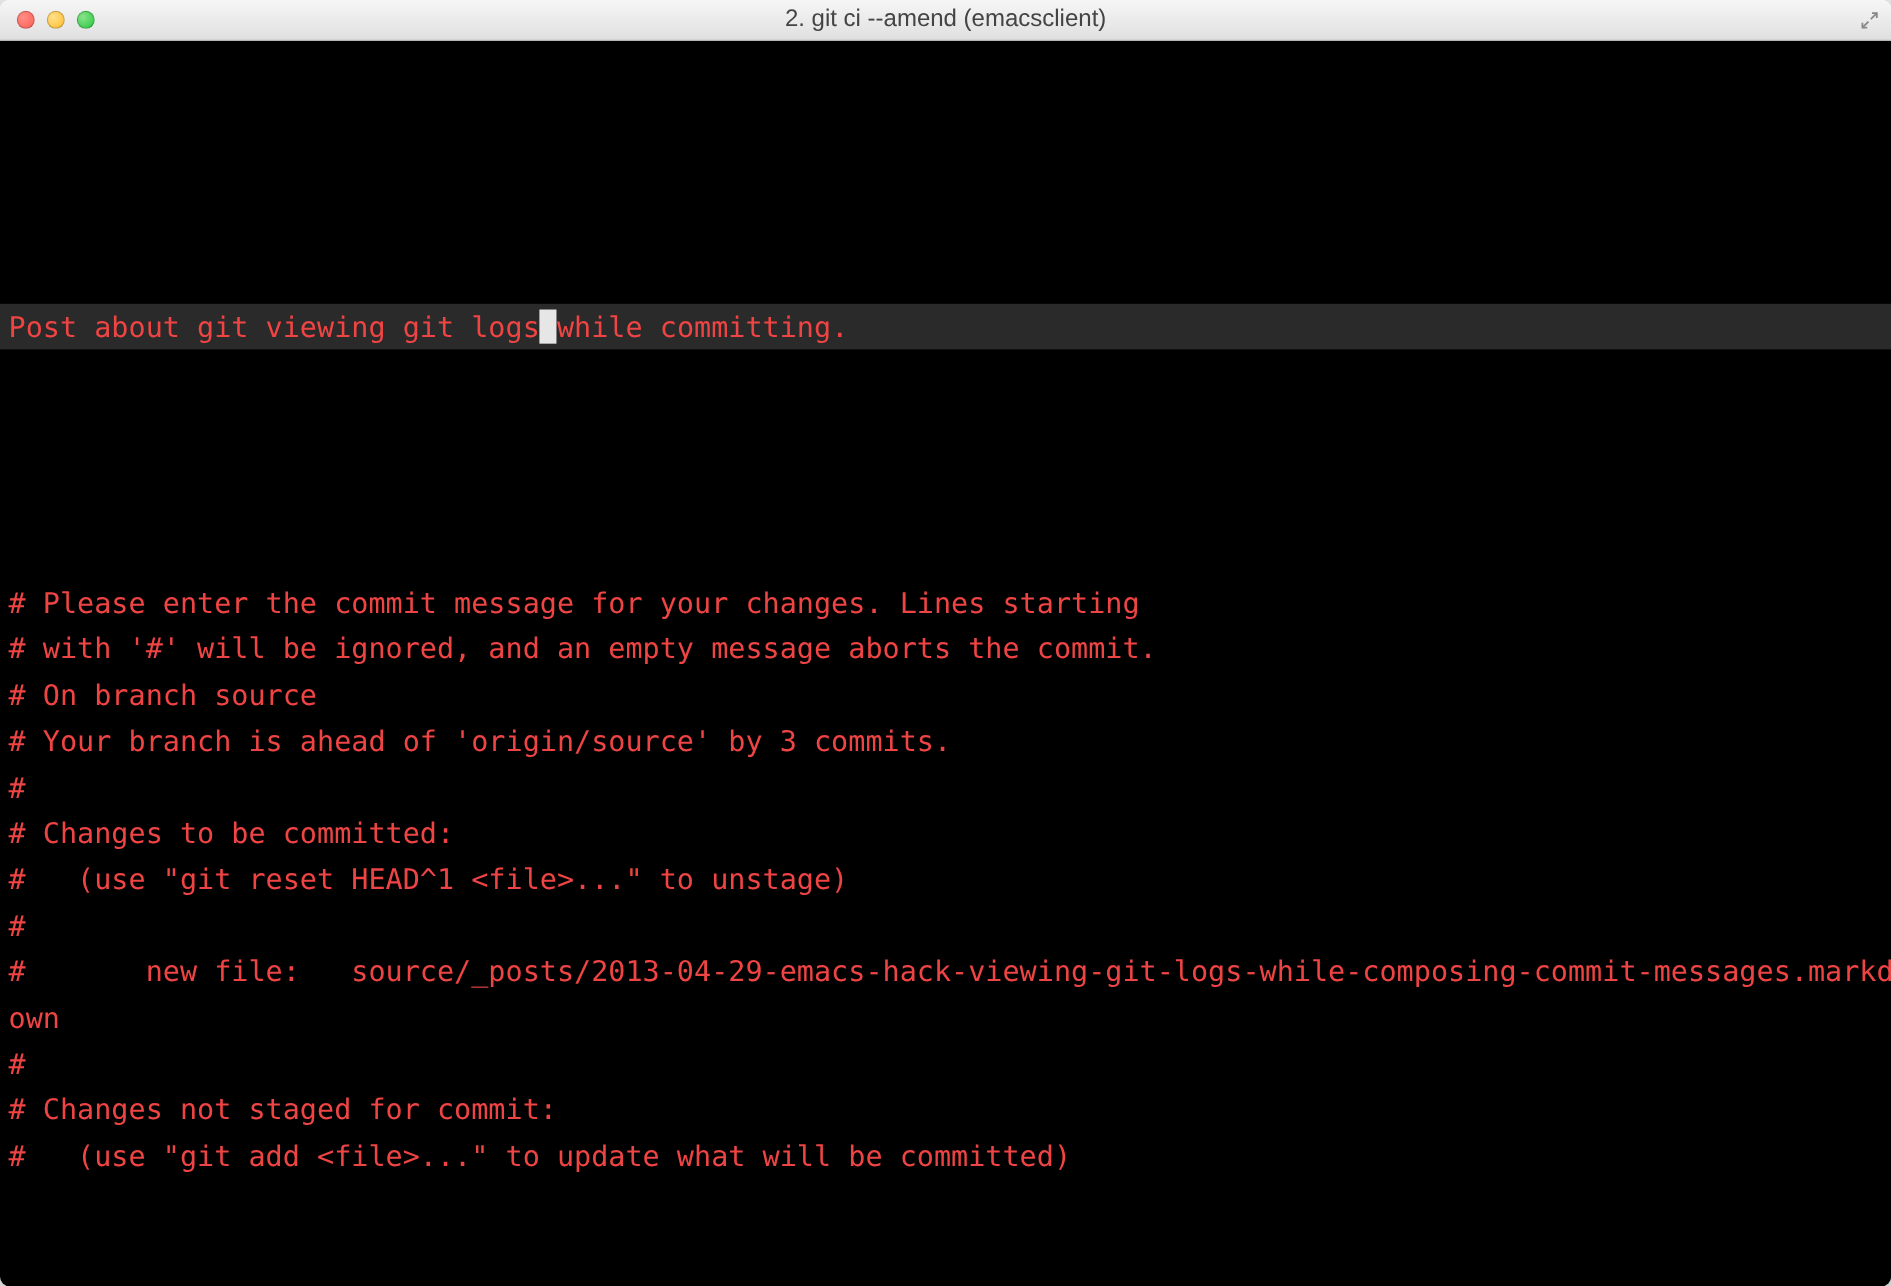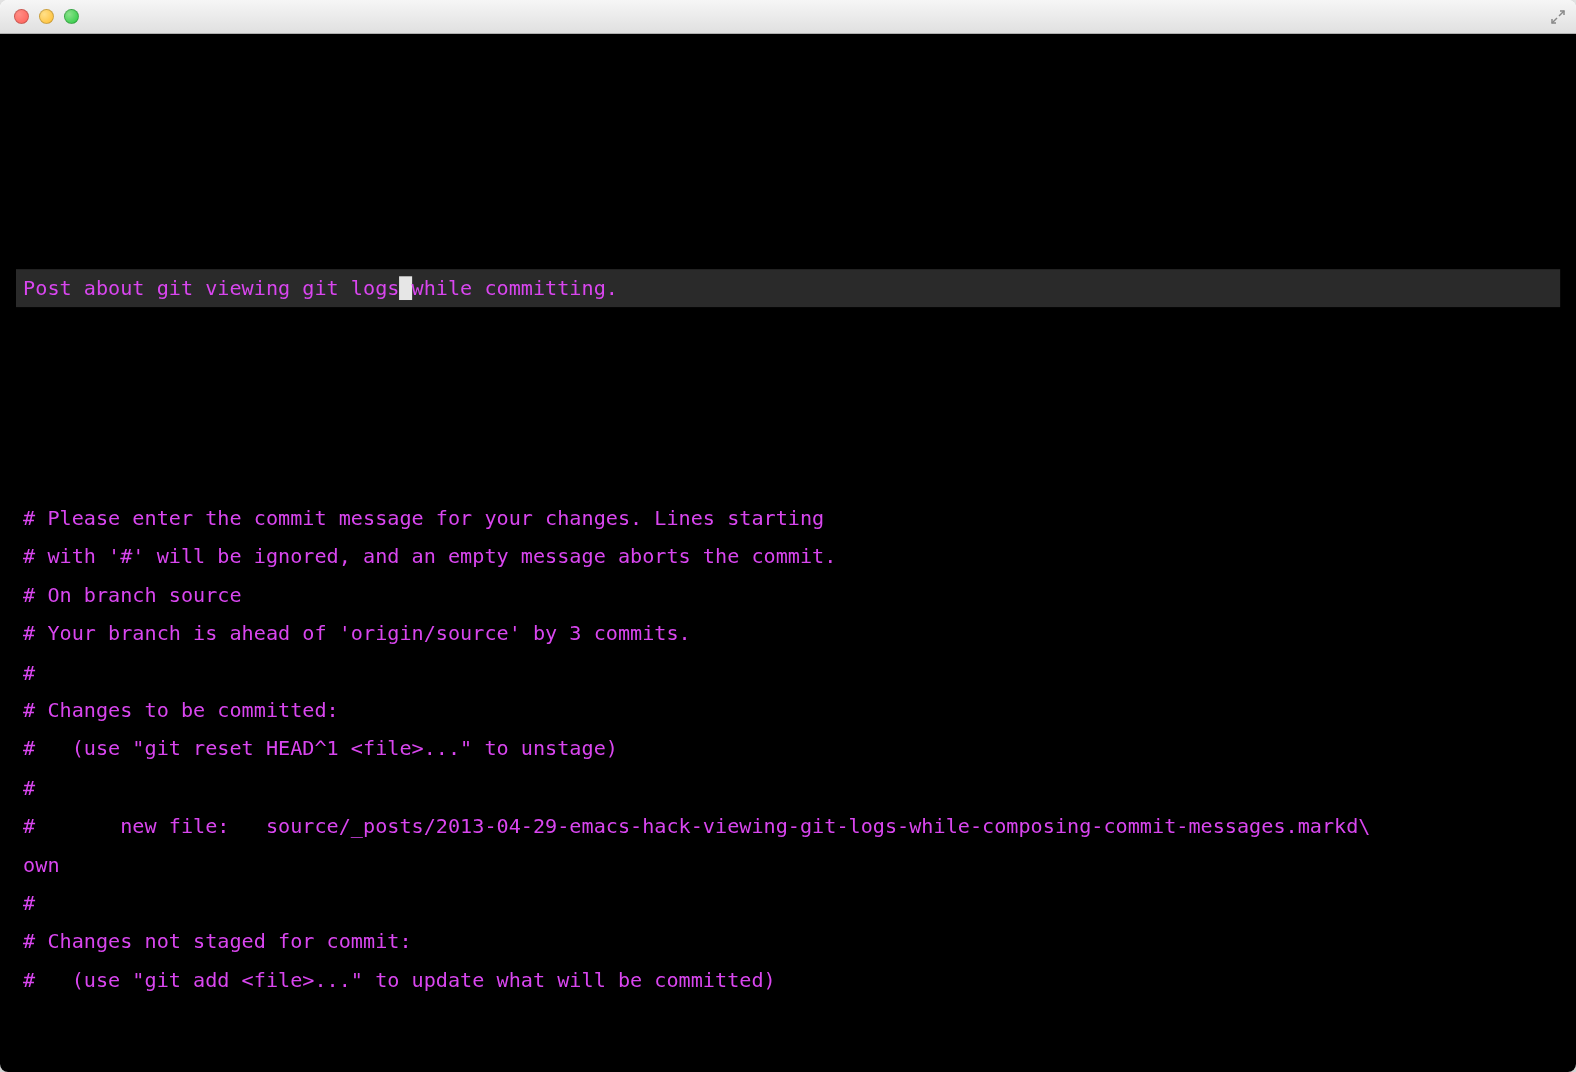--- a/index.html
+++ b/index.html
@@ -23,26 +23,26 @@
   .tl-max   { background: radial-gradient(circle at 33% 33%, #8ae28a, #28c940); }
   .title-text {
     position: absolute; left: 0; right: 0; text-align: center;
     font-size: 20px; color: #444;
     pointer-events: none;
   }
   .fullscreen-icon { margin-left: auto; margin-right: 10px; color: #888; display:flex; align-items:center; }
 
   .term {
     background: #000;
-    color: #d946ef;
+    color: #ef4444;
     font-family: "Menlo", "Consolas", monospace;
-    font-size: 17px;
+    font-size: 20px;
     line-height: 32.4px;
     height: calc(100% - 34px);
-    padding: 16px;
+    padding: 0;
     white-space: pre;
   }
   .scale-wrap {
     transform: scale(1.186);
     transform-origin: top left;
     width: calc(100% / 1.186);
     height: calc(100% / 1.186);
   }
 
   .row { display: block; height: 32.4px; padding: 0 6px; }
@@ -55,20 +55,21 @@
 <body>
 
 <div class="window">
 
   <div class="titlebar">
     <div class="traffic-lights">
       <div class="tl tl-close"></div>
       <div class="tl tl-min"></div>
       <div class="tl tl-max"></div>
     </div>
+    <div class="title-text">2. git ci --amend (emacsclient)</div>
     <div class="fullscreen-icon">
       <svg width="16" height="16" viewBox="0 0 16 16" fill="none" stroke="#888" stroke-width="1.5">
         <path d="M10 2 H14 V6"></path>
           <path d="M14 2 L9 7"></path>
         <path d="M6 14 H2 V10"></path>
           <path d="M2 14 L7 9"></path>
       </svg>
     </div>
   </div>
 

